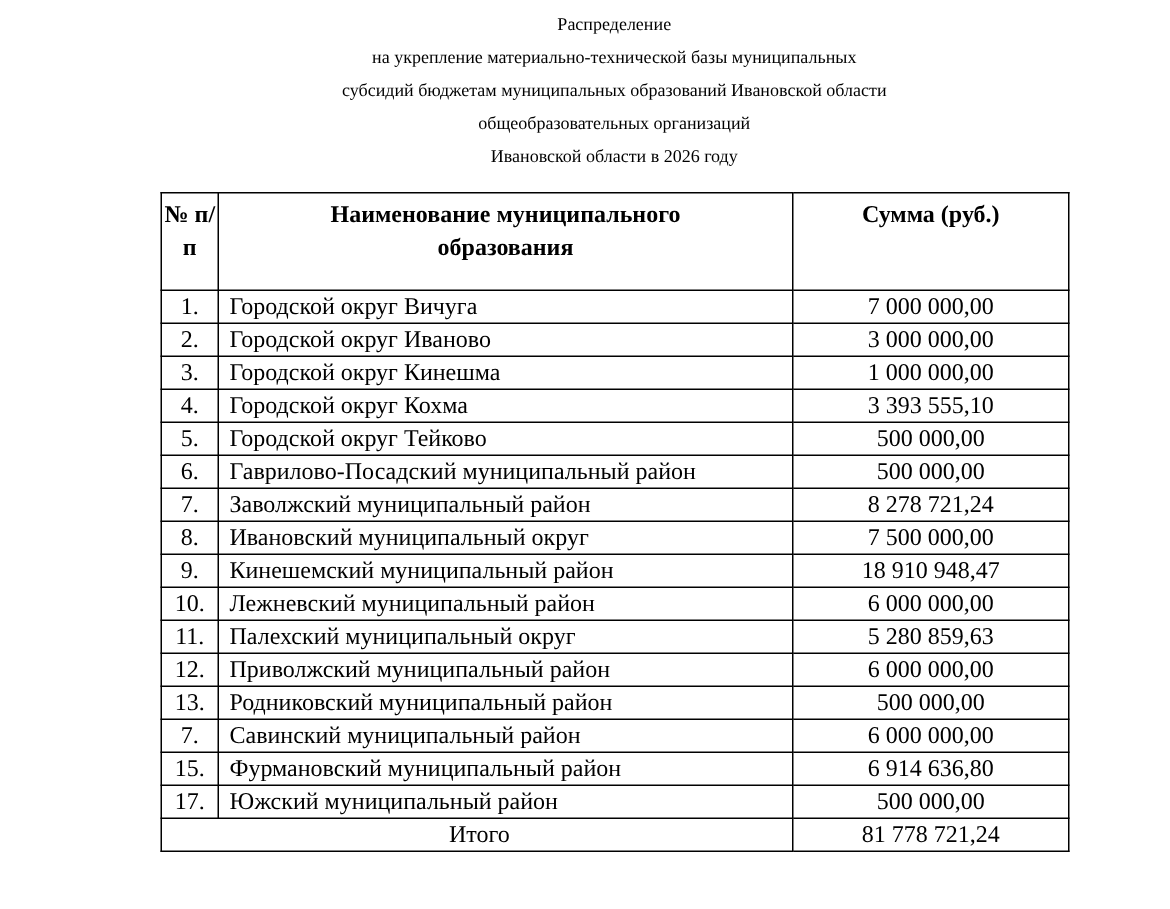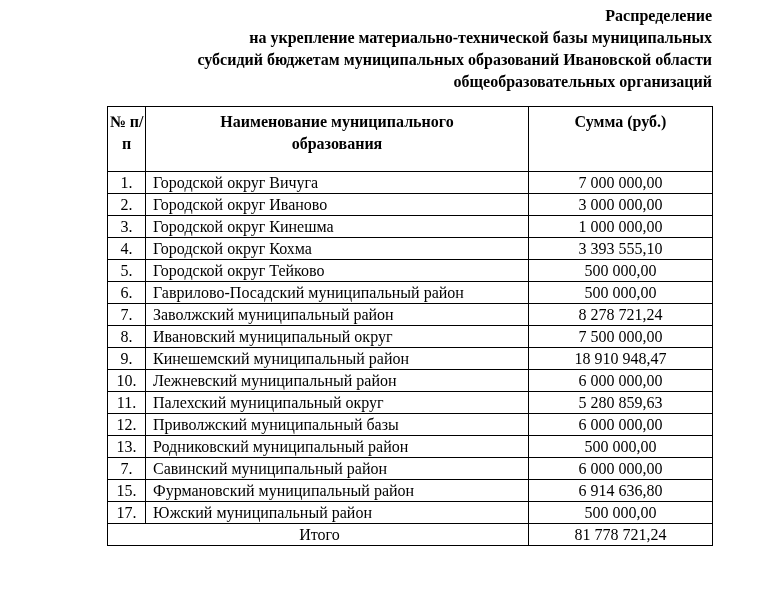--- a/index.html
+++ b/index.html
@@ -16,23 +16,23 @@
     overflow: hidden;
   }
   .doc {
     position: absolute;
     left: 107px;
     top: 0;
     width: 605px;
   }
   .title {
     margin-top: 5px;
-    text-align: right;
-    font-weight: bold;
-    font-size: 16px;
+    text-align: center;
+    font-weight: normal;
+    font-size: 12px;
     line-height: 22px;
   }
   table.subsidy {
     margin-top: 13px;
     border-collapse: collapse;
     table-layout: fixed;
     width: 605px;
     font-size: 16px;
   }
   table.subsidy th,
@@ -81,20 +81,21 @@
 </head>
 <body>
 
 <div class="doc">
 
   <div class="title">
     <div>Распределение</div>
     <div>на укрепление материально-технической базы муниципальных</div>
     <div>субсидий бюджетам муниципальных образований Ивановской области</div>
     <div>общеобразовательных организаций</div>
+    <div>Ивановской области в 2026 году</div>
   </div>
 
   <table class="subsidy">
     <colgroup>
       <col style="width:38px">
       <col style="width:383px">
       <col style="width:184px">
     </colgroup>
     <thead>
       <tr>
@@ -154,21 +155,21 @@
         <td class="name">Лежневский муниципальный район</td>
         <td class="sum">6 000 000,00</td>
       </tr>
       <tr>
         <td class="num">11.</td>
         <td class="name">Палехский муниципальный округ</td>
         <td class="sum">5 280 859,63</td>
       </tr>
       <tr>
         <td class="num">12.</td>
-        <td class="name">Приволжский муниципальный базы</td>
+        <td class="name">Приволжский муниципальный район</td>
         <td class="sum">6 000 000,00</td>
       </tr>
       <tr>
         <td class="num">13.</td>
         <td class="name">Родниковский муниципальный район</td>
         <td class="sum">500 000,00</td>
       </tr>
       <tr>
         <td class="num">7.</td>
         <td class="name">Савинский муниципальный район</td>

